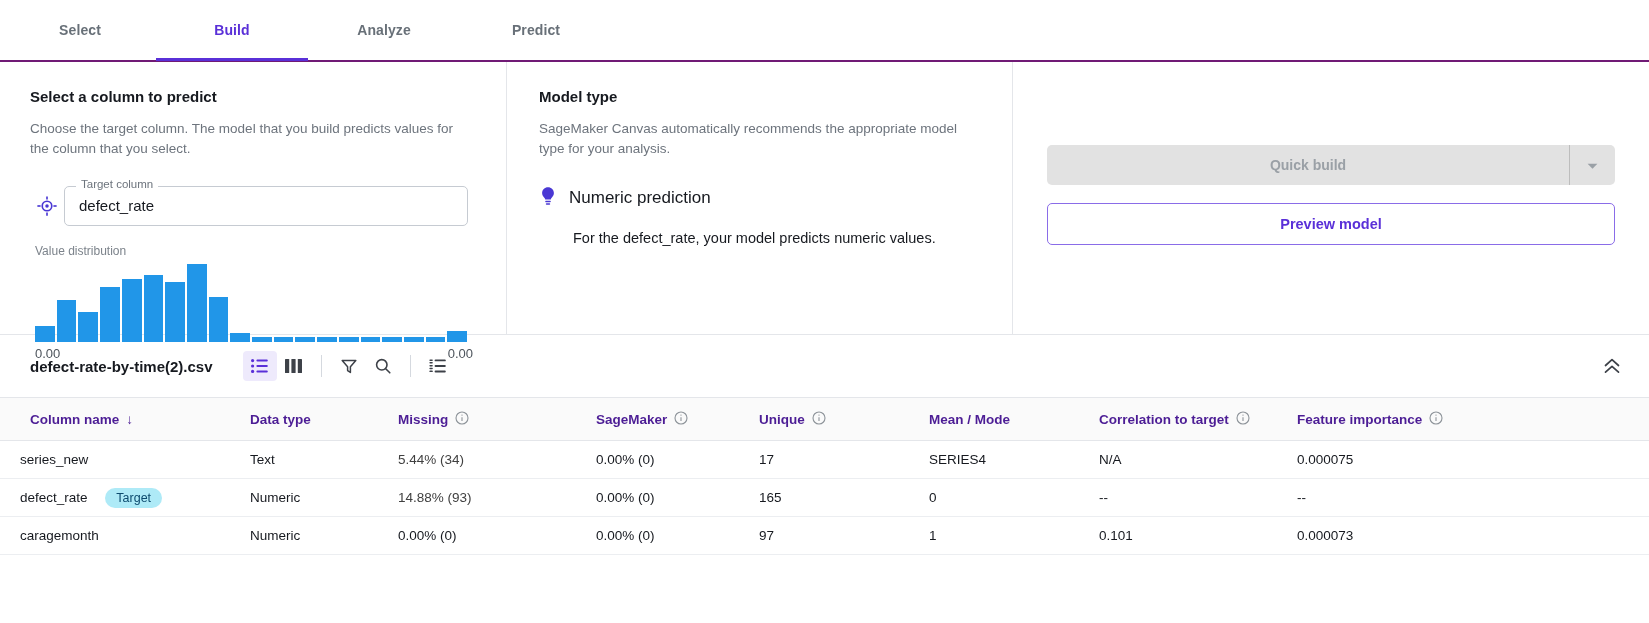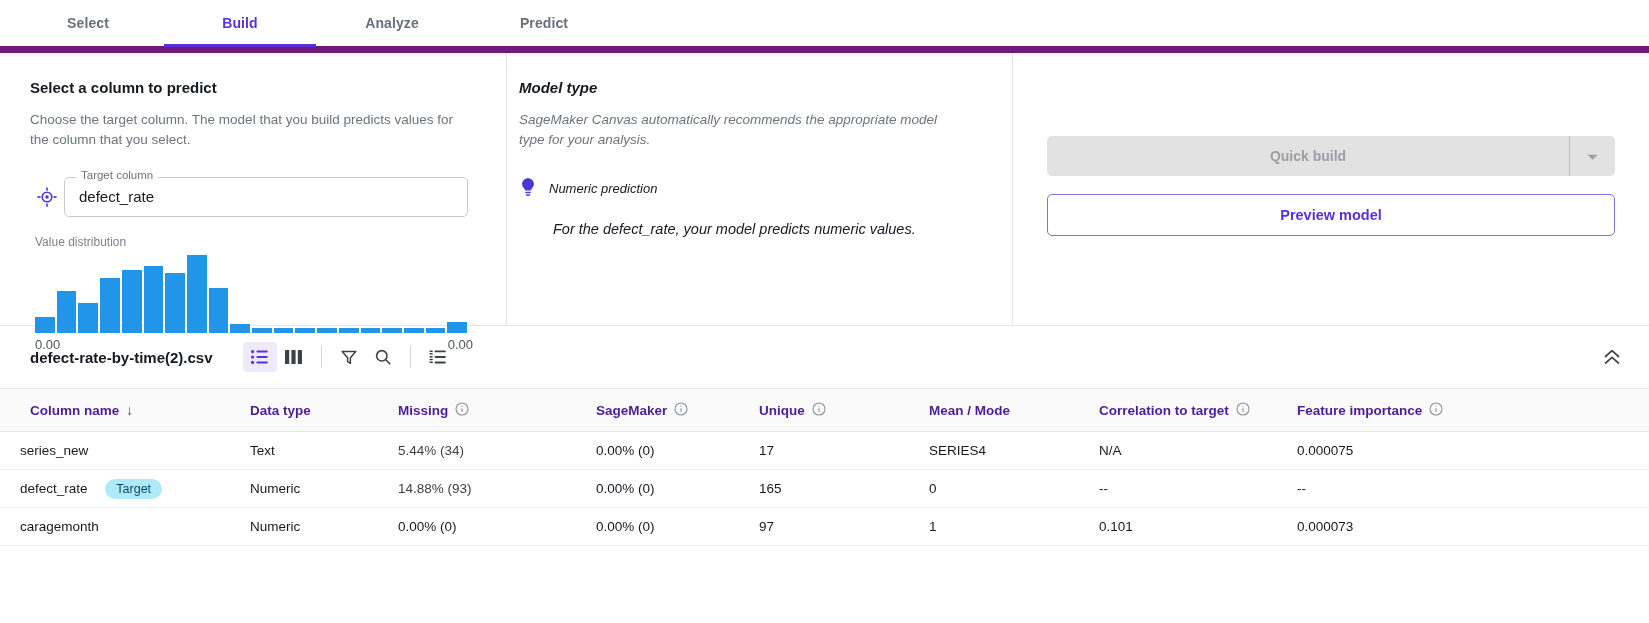--- a/index.html
+++ b/index.html
@@ -7,25 +7,25 @@
     width: 1649px;
     height: 623px;
     background: #ffffff;
     font-family: "Liberation Sans", sans-serif;
     color: #16191f;
     overflow: hidden;
   }
 
   
   .tabbar {
-    height: 53px;
-    border-bottom: 7px solid #701a75;
+    height: 62px;
+    border-bottom: 2px solid #701a75;
     display: flex;
     align-items: stretch;
-    padding-left: 12px;
+    padding-left: 4px;
     background: #fff;
   }
   .tab {
     position: relative;
     display: flex;
     align-items: center;
     justify-content: center;
     min-width: 152px;
     padding: 0 20px;
     font-size: 14px;
@@ -44,21 +44,21 @@
   }
 
   
   .panels {
     display: flex;
     height: 273px;
     border-bottom: 1px solid #e4e6ea;
   }
   .panel { padding: 26px 30px 0 30px; }
   .panel-a { width: 506px; }
-  .panel-b { width: 506px; border-left: 1px solid #e4e6ea; padding-left: 12px; font-style: italic; }
+  .panel-b { width: 506px; border-left: 1px solid #e4e6ea; padding-left: 32px; }
   .panel-c { flex: 1; border-left: 1px solid #e4e6ea; padding: 26px 34px 0 34px;
              display: flex; flex-direction: column; justify-content: flex-start; }
 
   .panel-title {
     font-size: 15px;
     font-weight: 700;
     color: #16191f;
     margin-bottom: 14px;
   }
   .panel-desc {
@@ -126,21 +126,21 @@
     padding-top: 4px;
   }
 
   
   .mt-row {
     display: flex;
     align-items: center;
     gap: 12px;
     margin-top: 26px;
   }
-  .mt-name { font-size: 13px; color: #16191f; }
+  .mt-name { font-size: 17px; color: #16191f; }
   .mt-sub {
     font-size: 14.5px;
     color: #16191f;
     margin: 20px 0 0 34px;
   }
 
   
   .btn-split {
     display: flex;
     width: 100%;

